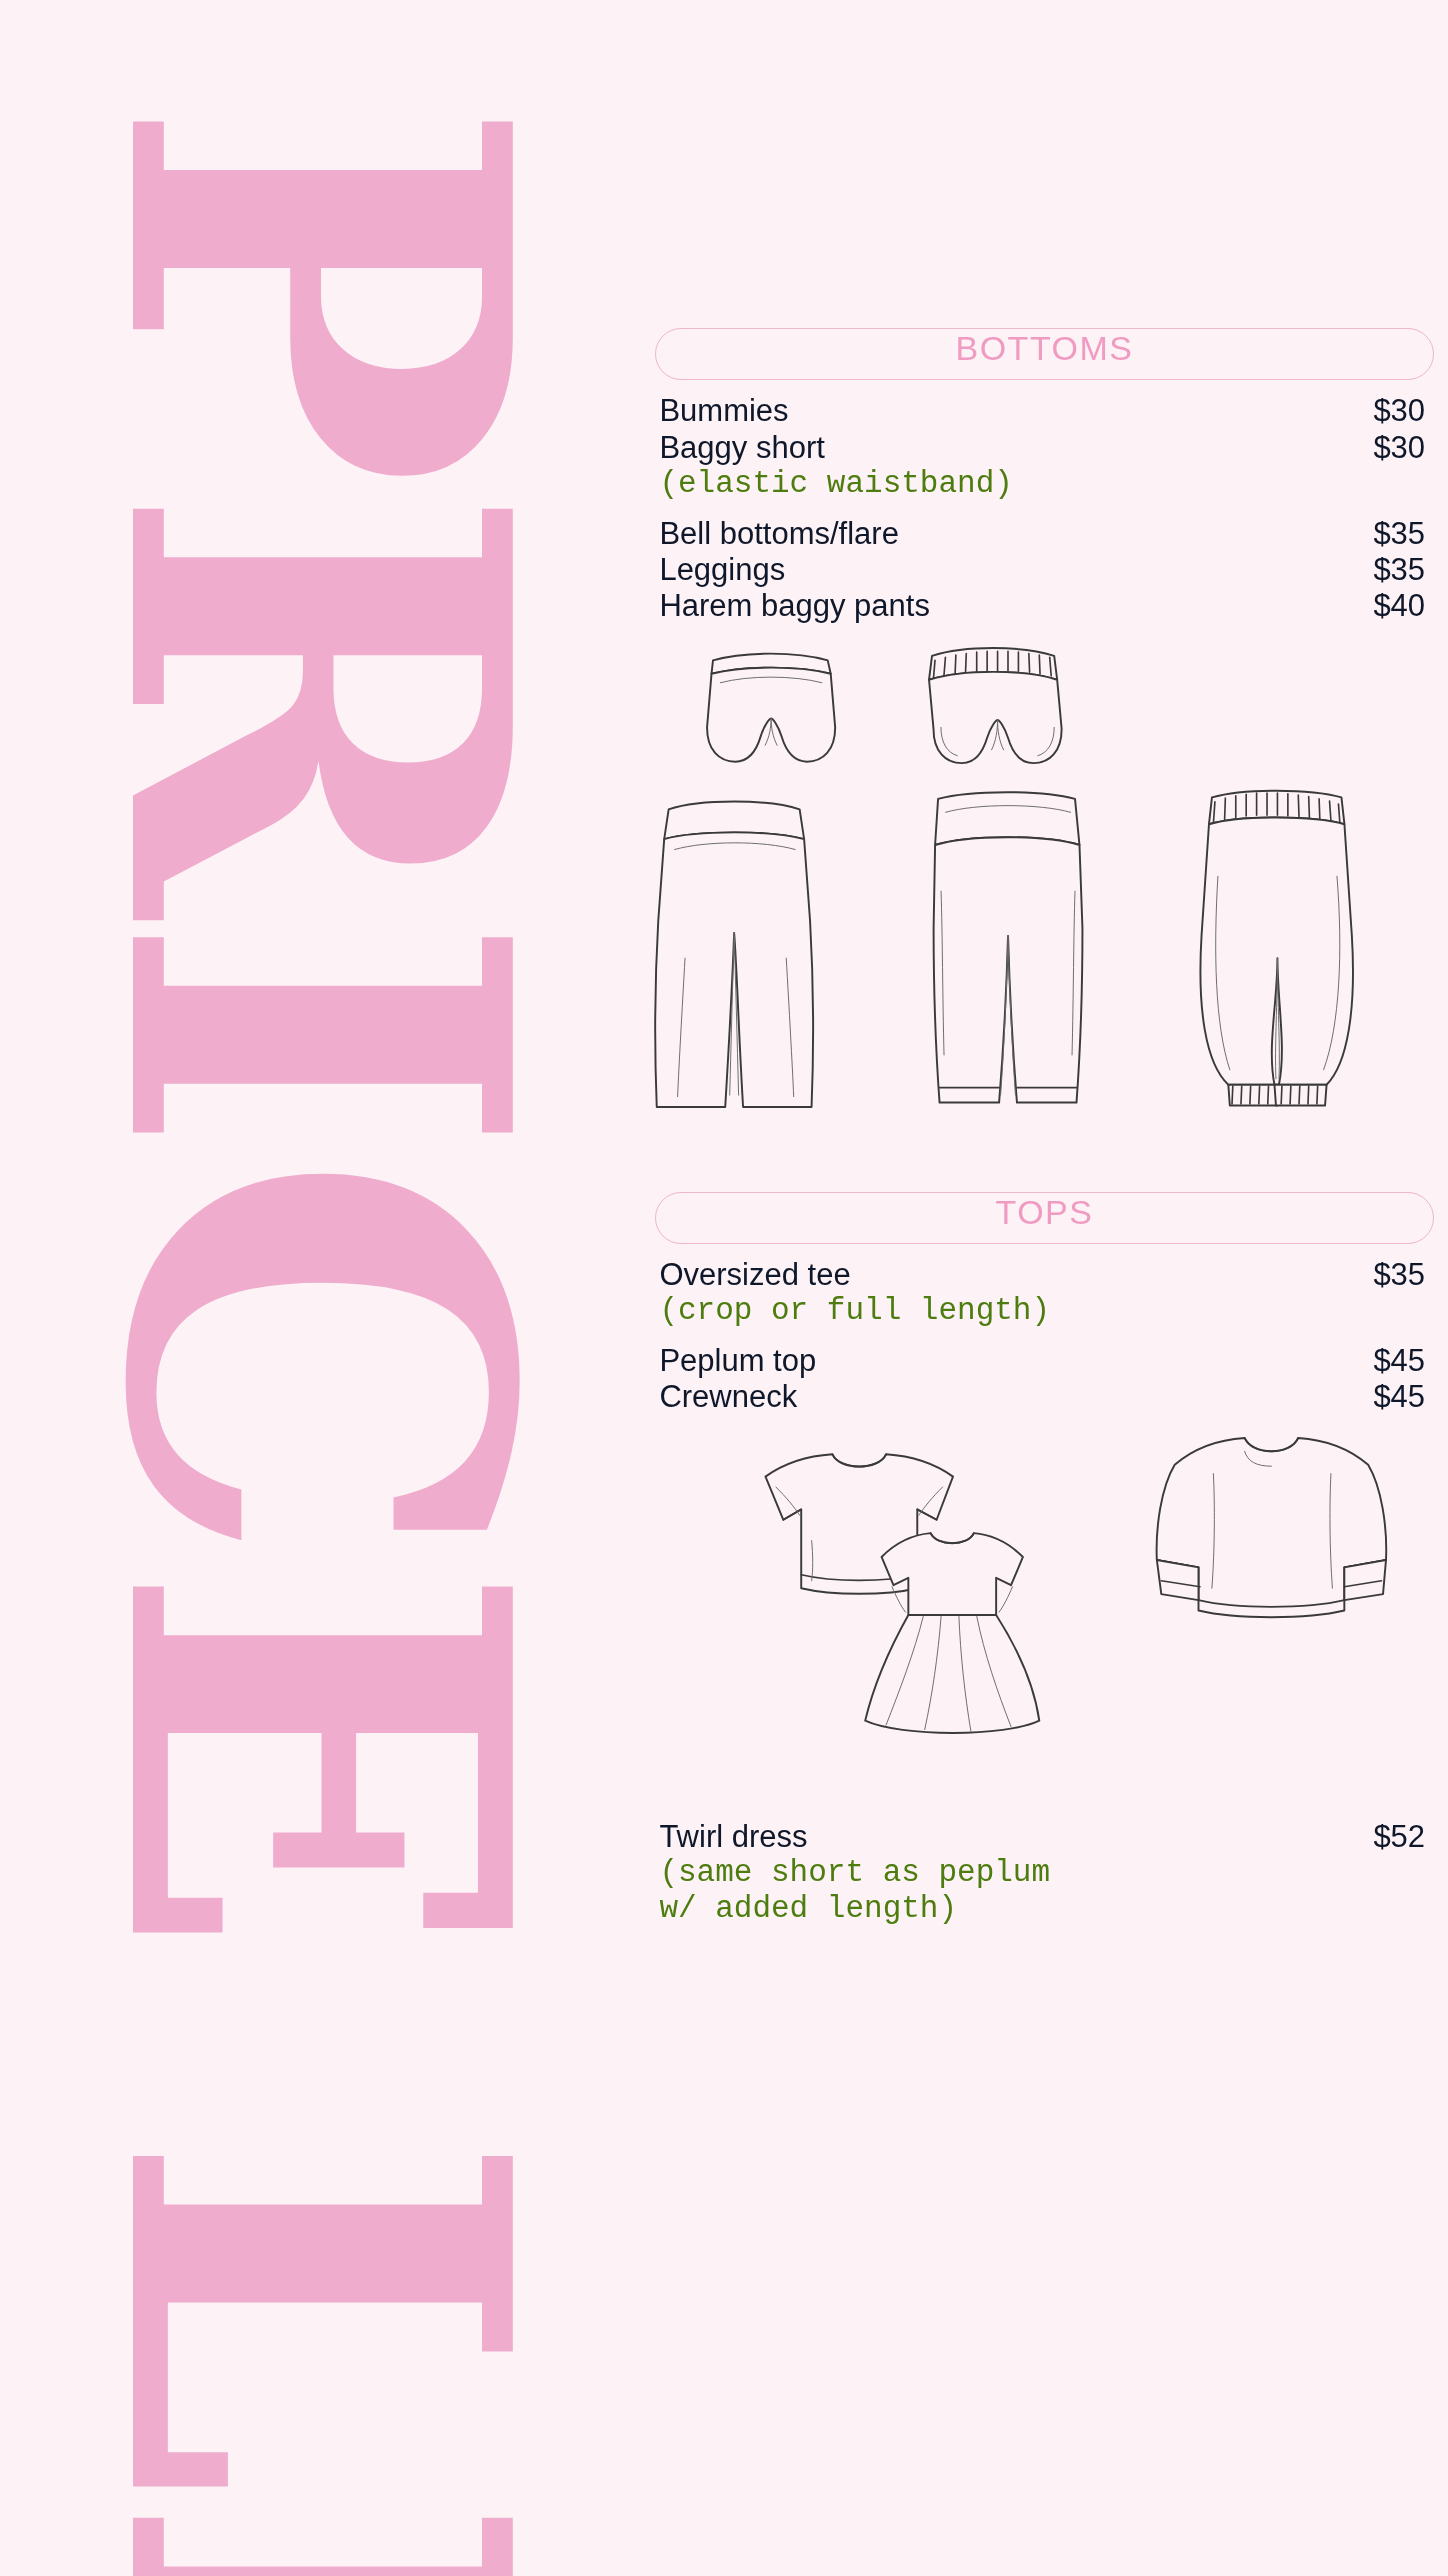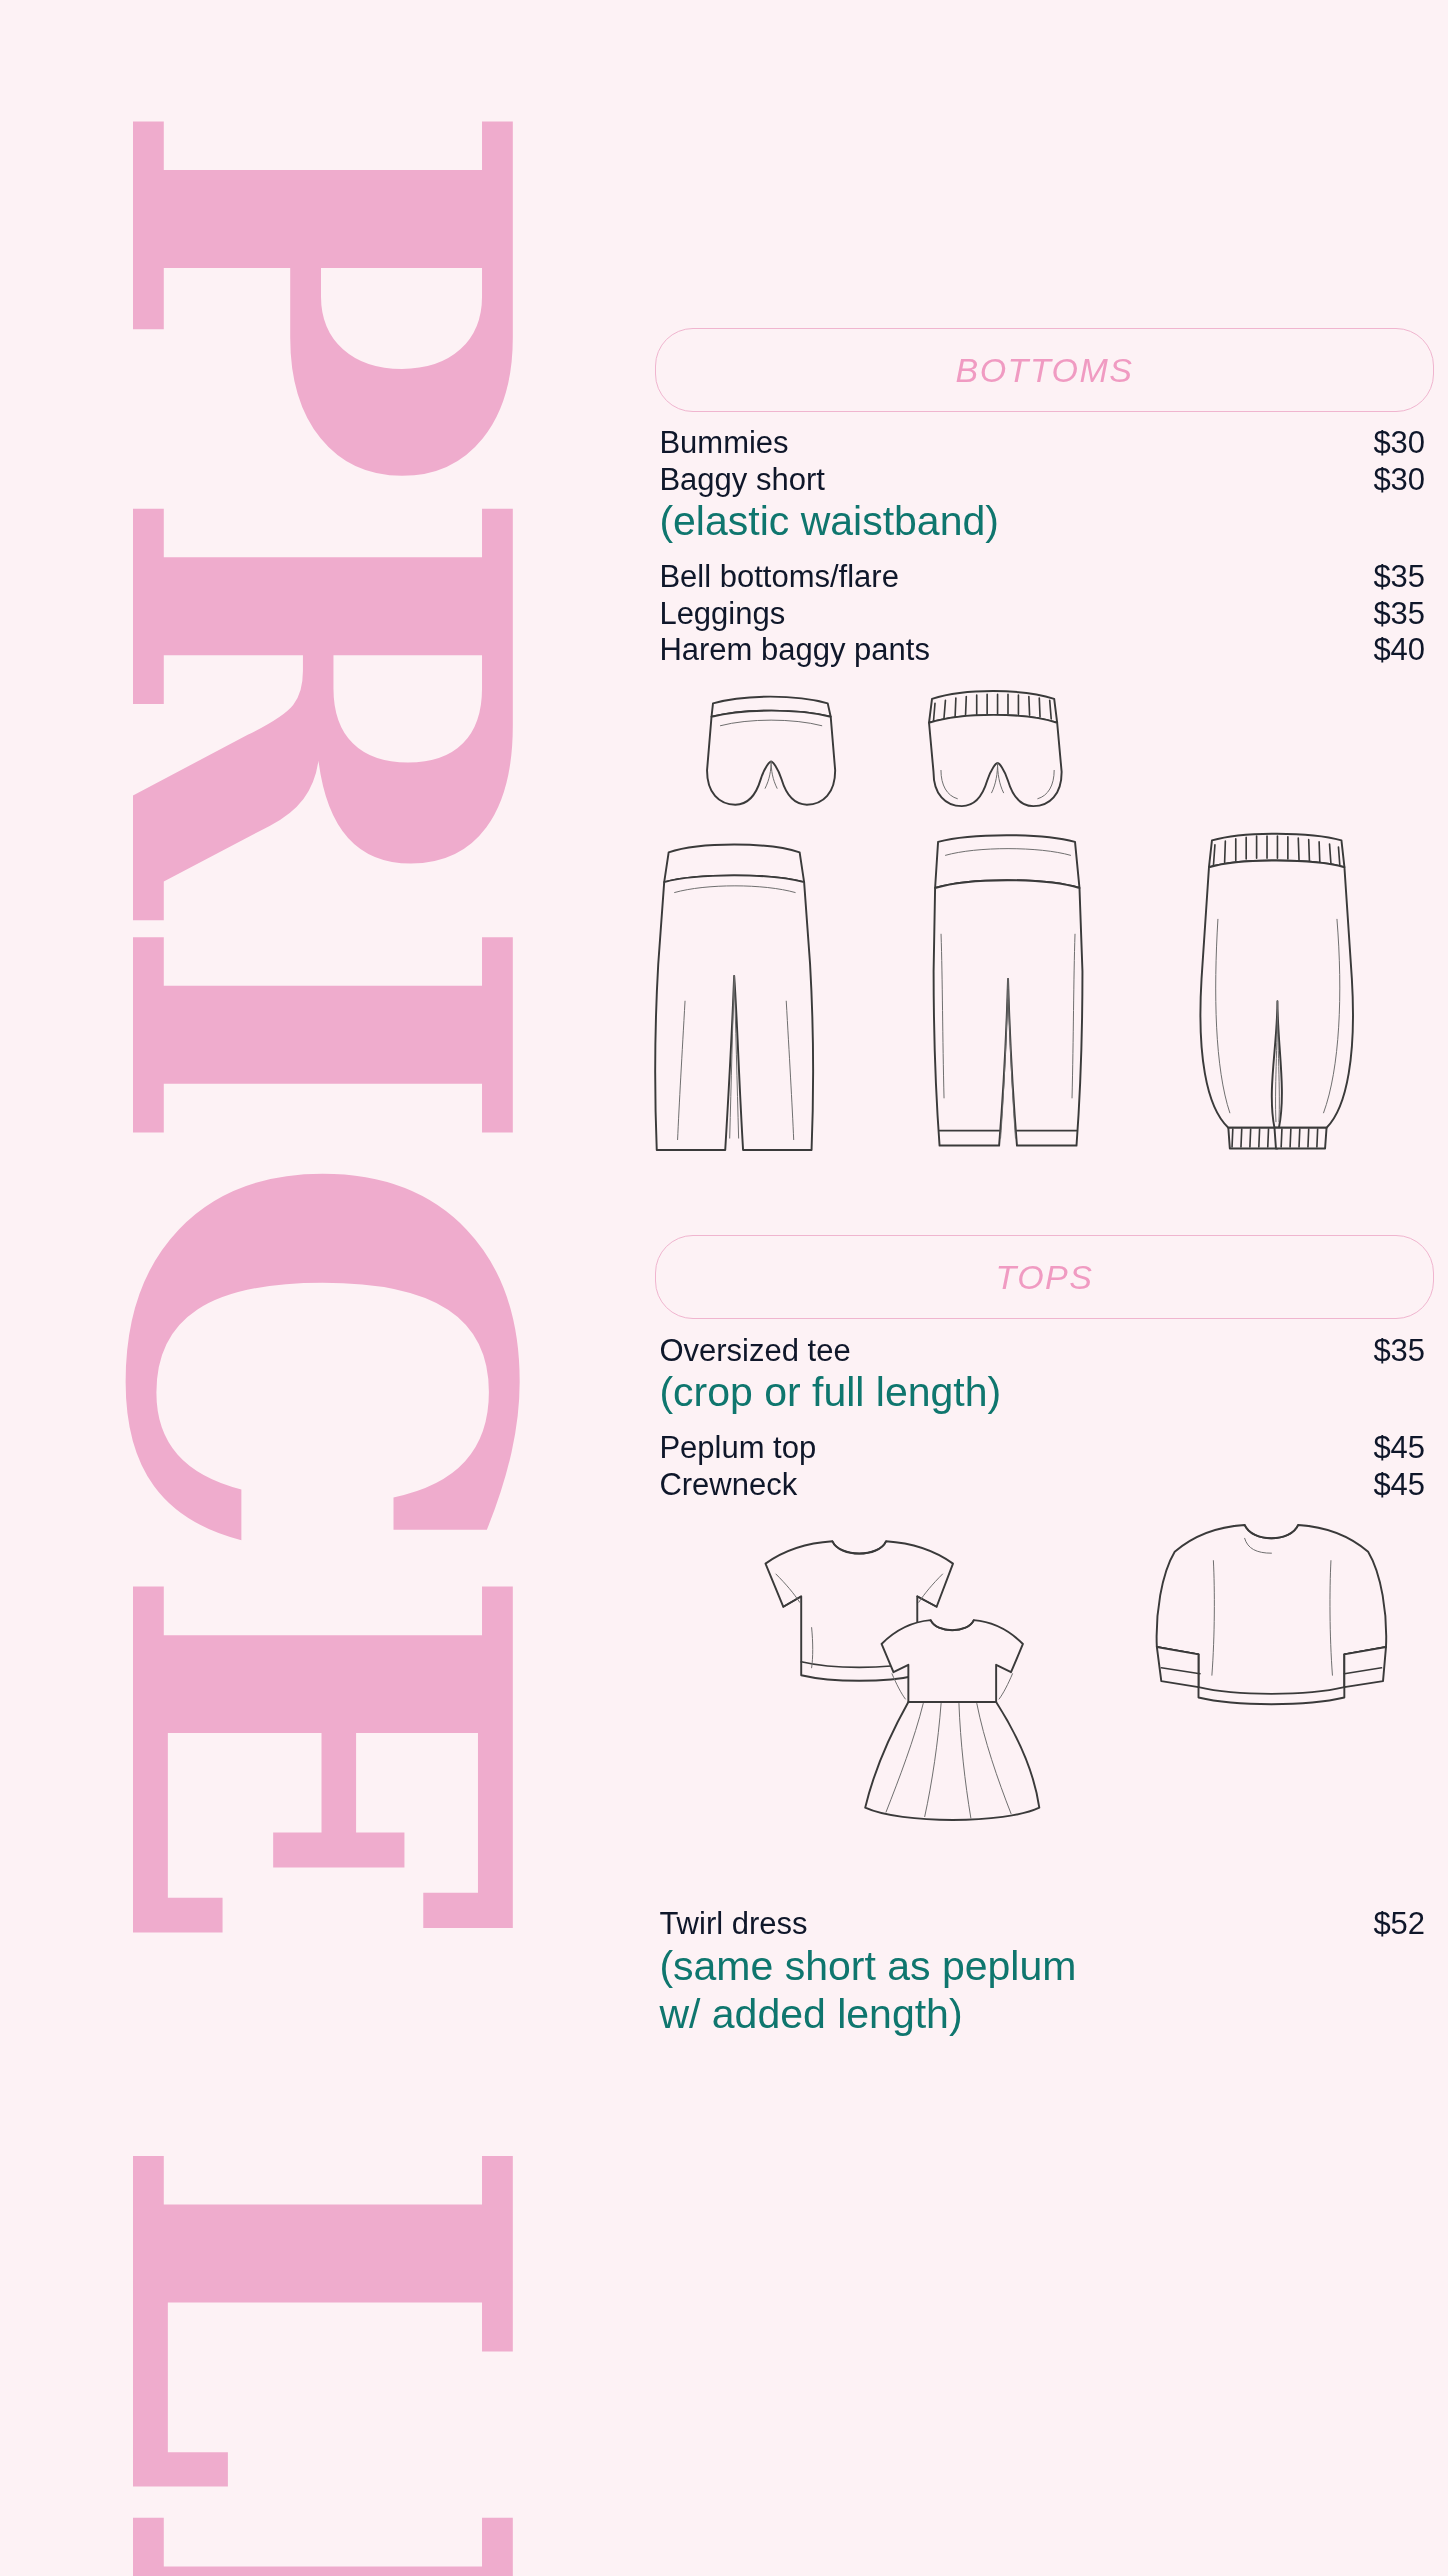--- a/index.html
+++ b/index.html
@@ -45,49 +45,48 @@
     position: absolute;
     left: 640px;
     top: 0;
     width: 809px;
     height: 2576px;
   }
 
   .section-pill {
     box-sizing: border-box;
     margin: 0 15px;
-    height: 84px;
+    height: 52px;
     border: 1.5px solid #f0b5cf;
     border-radius: 38px;
     display: flex;
-    align-items: center;
     justify-content: center;
     color: #f09bc2;
     font-size: 34px;
     letter-spacing: 1.5px;
-    font-style: italic;
   }
 
   .price-block {
     padding: 13.4px 19.4px 0 19.4px;
   }
   .price-row {
     display: flex;
     justify-content: space-between;
     align-items: baseline;
     color: #0f172a;
     font-size: 31px;
     line-height: 1.17;
   }
   .price-row .name { text-align: left; }
   .price-row .price { text-align: right; padding-right: 4.5px; }
   .note {
-    color: #0f766e;
-    font-size: 41px;
+    color: #4d7c0f;
+    font-size: 31px;
     line-height: 1.17;
+    font-family: Liberation Mono, monospace;
   }
   .gap-sm { height: 13.4px; }
 
   .art {
     position: relative;
   }
   svg { display: block; }
   .ln {
     fill: #fdf2f5;
     stroke: #3a3a3a;

